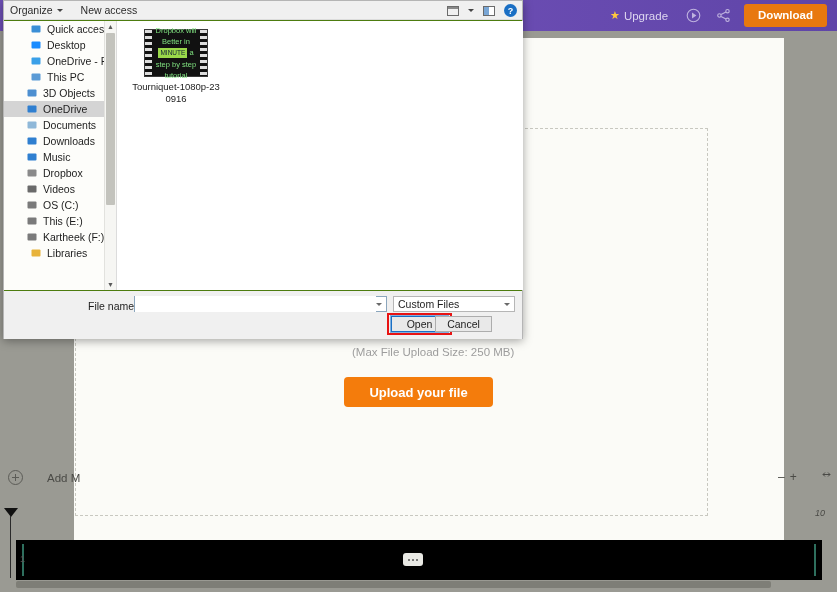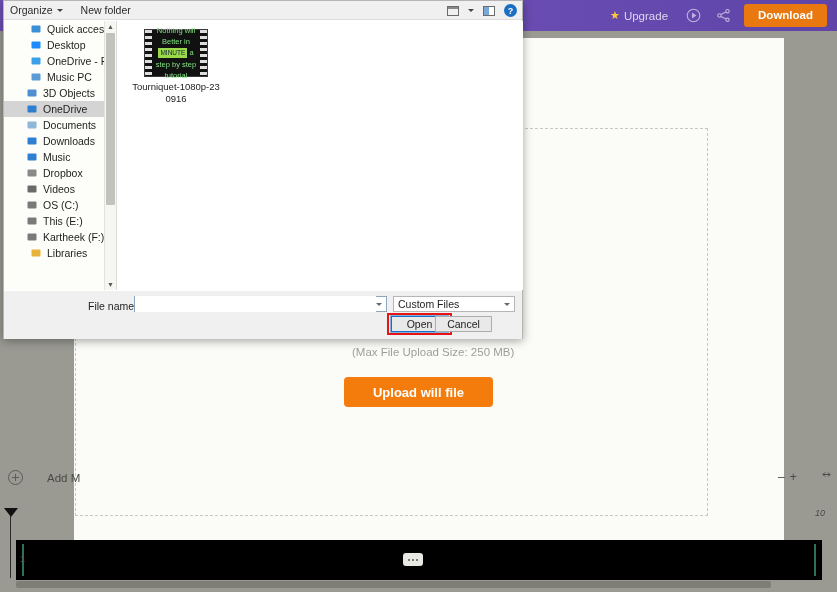--- a/index.html
+++ b/index.html
@@ -58,21 +58,21 @@
   .track-num{position:absolute;left:20px;top:554px;font-size:9px;color:#5a5a5a;}
   .track-grip{position:absolute;left:403px;top:553px;width:20px;height:13px;
     background:#e9e9e4;border-radius:3px;display:flex;align-items:center;
     justify-content:center;gap:2px;}
   .track-grip i{width:2px;height:2px;background:#555;border-radius:50%;display:block;}
   .hscroll{position:absolute;left:16px;top:581px;width:755px;height:7px;
     background:#7e7e77;border-radius:2px;}
 
   
   #dialog{position:absolute;left:3px;top:0;width:520px;height:339px;
-    background:#ffffff;border:1px solid #b5b5b5;box-sizing:border-box;
+    background:#4d7c0f;border:1px solid #b5b5b5;box-sizing:border-box;
     box-shadow:0 2px 9px rgba(0,0,0,.35);}
   .dlg-toolbar{position:relative;height:19px;background:#f0f0f0;
     border-bottom:1px solid #dcdcdc;display:flex;align-items:center;
     padding:0 6px;box-sizing:border-box;}
   .tb-item{font-size:10.5px;color:#2b2b2b;margin-right:18px;display:flex;
     align-items:center;gap:4px;}
   .caret{width:0;height:0;border-left:3px solid transparent;
     border-right:3px solid transparent;border-top:3.5px solid #444;}
   .tb-right{position:absolute;right:5px;top:0;height:19px;display:flex;
     align-items:center;gap:9px;}
@@ -165,21 +165,21 @@
         </svg>
     </div>
     <div class="btn-download">Download</div>
   </div>
 
   <div class="left-rail"></div>
   <div class="canvas-sheet"></div>
   <div class="dashed-box"></div>
   <div class="upload-title">ker</div>
   <div class="upload-sub">(Max File Upload Size: 250 MB)</div>
-  <div class="btn-upload">Upload will file</div>
+  <div class="btn-upload">Upload your file</div>
 
   <div class="add-media">
     <span class="circ-plus"></span>
     <span>Add M</span>
   </div>
 
   <div class="zoom-ctl" style="left:778px;">
     <span>–</span>
     <span>+</span>
   </div>
@@ -208,21 +208,21 @@
   <div class="hscroll"></div>
 </div>
 
 <div id="dialog">
 
   <div class="dlg-toolbar">
     <div class="tb-item">
       <span>Organize</span>
       <span class="caret"></span>
     </div>
-    <div class="tb-item">New folder</div>
+    <div class="tb-item">New access</div>
     <div class="tb-right">
       <span class="ic-view"></span>
       <span class="caret"></span>
       <span class="ic-pane"></span>
       <span class="ic-help">?</span>
     </div>
   </div>
 
   <div class="dlg-body">
 
@@ -242,21 +242,21 @@
         <div class="nav-item">
           <span class="ni-ico"><svg width="12" height="12" viewBox="0 0 12 12">
               <rect x="1.5" y="2.5" width="9" height="7" rx="1" fill="#3aa0e8"></rect>
             </svg></span>
           <span>OneDrive - Personal</span>
         </div>
         <div class="nav-item">
           <span class="ni-ico"><svg width="12" height="12" viewBox="0 0 12 12">
               <rect x="1.5" y="2.5" width="9" height="7" rx="1" fill="#5b9bd5"></rect>
             </svg></span>
-          <span>Music PC</span>
+          <span>This PC</span>
         </div>
         <div class="nav-item indent">
           <span class="ni-ico"><svg width="12" height="12" viewBox="0 0 12 12">
               <rect x="1.5" y="2.5" width="9" height="7" rx="1" fill="#4d8fd0"></rect>
             </svg></span>
           <span>3D Objects</span>
         </div>
         <div class="nav-item indent sel">
           <span class="ni-ico"><svg width="12" height="12" viewBox="0 0 12 12">
               <rect x="1.5" y="2.5" width="9" height="7" rx="1" fill="#2f7fd0"></rect>
@@ -324,21 +324,21 @@
       <div class="ns-thumb"></div>
       <div class="ns-arrow" style="position:absolute;bottom:0;left:0;right:0;">▼</div>
     </div>
 
     <div class="list-pane">
       <div class="file-tile">
         <div class="thumb">
           <div class="perf l"></div>
             <div class="perf r"></div>
           <div class="tcaption">
-            <span>Nothing will Better in</span>
+            <span>Dropbox will Better in</span>
             <span class="badge">MINUTE</span>
             <span>a step by step tutorial</span>
           </div>
         </div>
         <div class="fname">Tourniquet-1080p-230916</div>
       </div>
     </div>
   </div>
 
   <div class="dlg-foot"></div>

